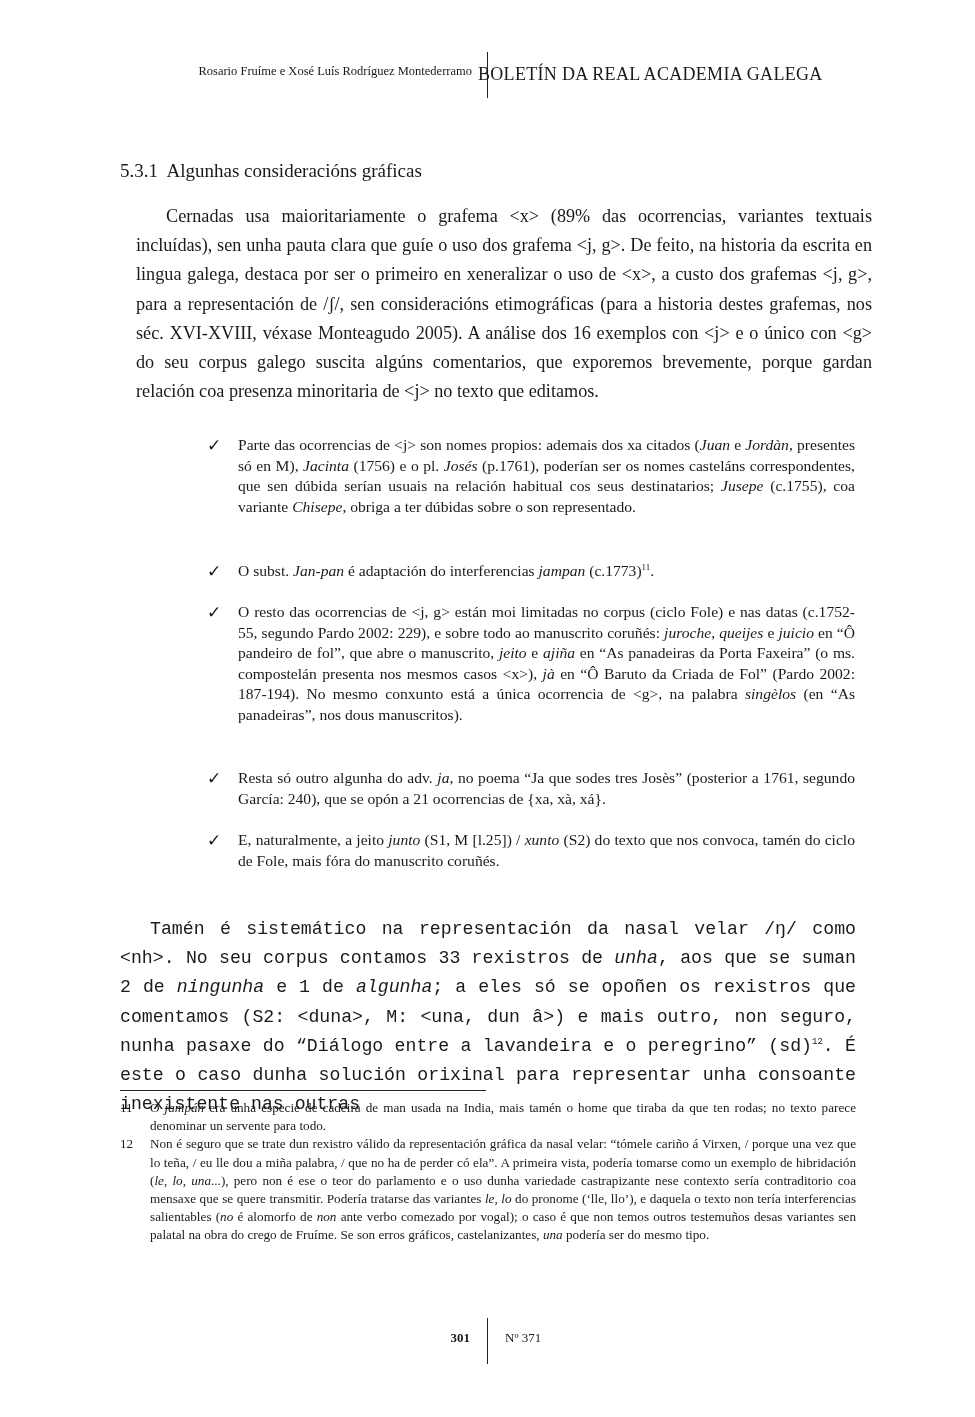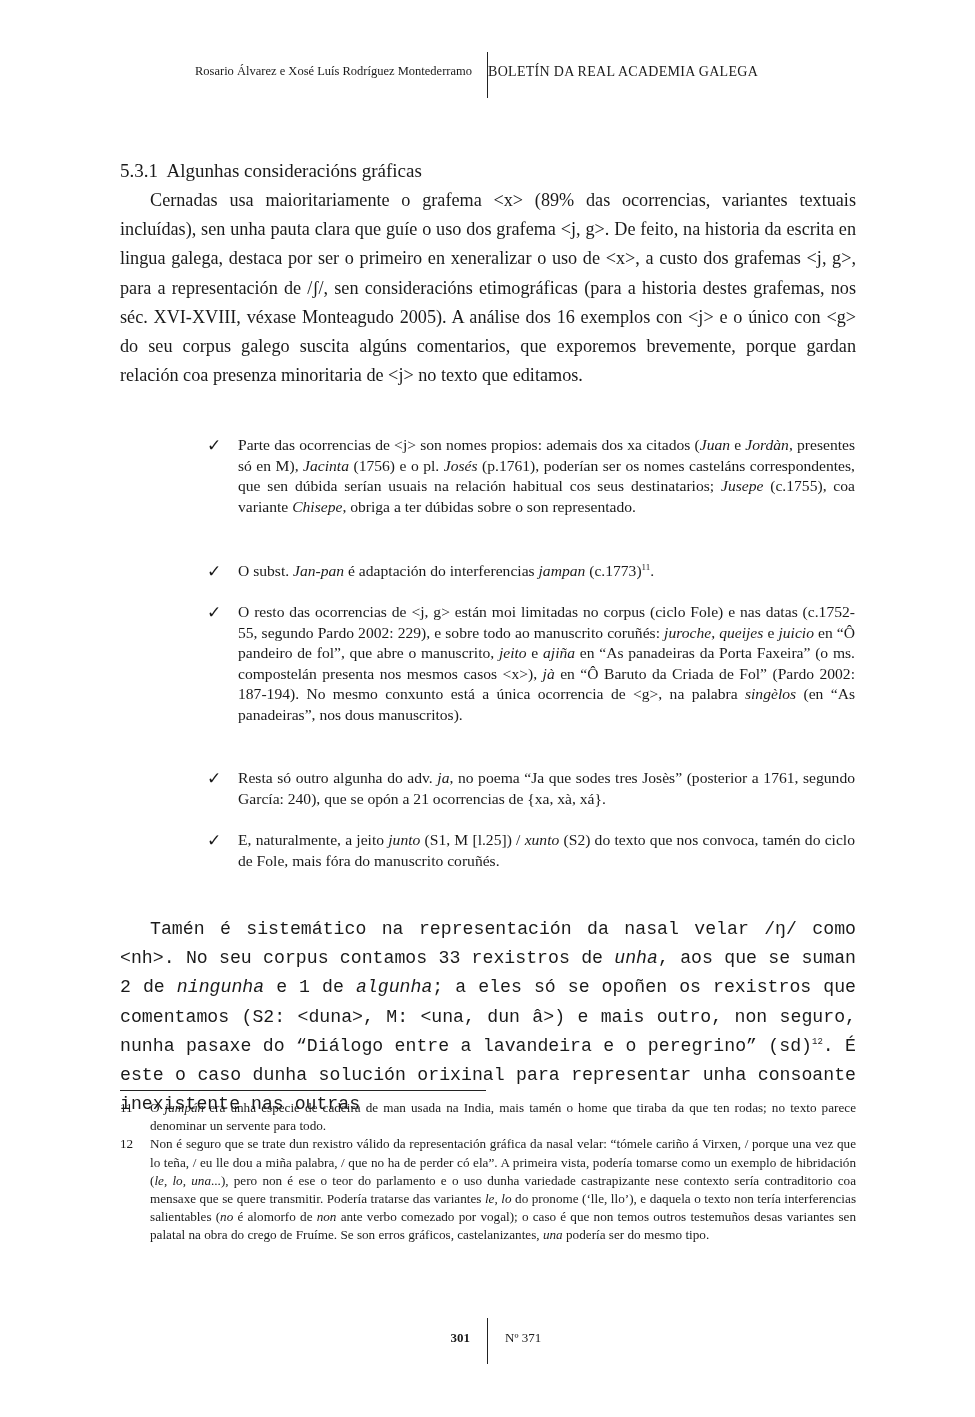--- a/index.html
+++ b/index.html
@@ -1,20 +1,20 @@
 <!DOCTYPE html>
 <html><head>
 <meta charset="utf-8">
 <style>
   html, body { margin:0; padding:0; background:#ffffff; }
   body { width:975px; height:1417px; position:relative; overflow:hidden; color:#1a1a1a; font-family:"Liberation Serif","DejaVu Serif",serif; }
   .header { position:absolute; top:52px; left:0; width:975px; height:46px; }
   .header .left { position:absolute; right:503px; top:12px; font-size:12.5px; white-space:nowrap; }
   .header .divider { position:absolute; left:487px; top:0; width:1px; height:46px; background:#222; }
-  .header .right { position:absolute; left:488px; top:12px; font-size:14px; letter-spacing:0.3px; white-space:nowrap;text-align:right; }
+  .header .right { position:absolute; left:478px; top:12px; font-size:18px; letter-spacing:0.3px; white-space:nowrap;text-align:right; }
 
   .section-title { position:absolute; left:120px; top:160px; font-size:19px; }
   .main-para { position:absolute; left:120px; width:736px; font-size:18.2px; line-height:29.2px; text-align:justify; }
   .p1 { top:186px; }
   .p1 .indent, .p2 .indent { display:inline-block; width:30px; }
   .p2 { top:915px; }
 
   .checklist { position:absolute; left:207px; width:648px; }
   .check-item { position:absolute; left:0; width:648px; }
   .check-item .mark { position:absolute; left:0; top:0; font-size:17px; font-family:"DejaVu Sans",sans-serif; }
@@ -34,31 +34,31 @@
   .footer .page { position:absolute; right:505px; top:12px; font-size:13px; font-weight:bold;text-align:right; }
   .footer .divider { position:absolute; left:487px; top:0; width:1px; height:46px; background:#222; }
   .footer .issue { position:absolute; left:505px; top:12px; font-size:13px; }
   i { font-style:italic;margin-top:33px; }
   sup { font-size:9px; vertical-align:super; line-height:0; }
 </style>
 </head>
 <body>
 
 <div class="header">
-  <span class="left">Rosario Álvarez e Xosé Luís Rodríguez Montederramo</span>
+  <span class="left">Rosario Fruíme e Xosé Luís Rodríguez Montederramo</span>
   <div class="divider"></div>
   <span class="right">BOLETÍN DA REAL ACADEMIA GALEGA</span>
 </div>
 
 <div class="section-title">
   <span>5.3.1</span>&nbsp;
   <span>Algunhas consideracións gráficas</span>
 </div>
 
-<p class="main-para p1" style="margin:0;">
+<p class="main-para p1" style="margin:16px;">
   <span class="indent"></span><span>Cernadas usa maioritariamente o grafema &lt;x&gt; (89% das ocorrencias, variantes textuais incluídas), sen unha pauta clara que guíe o uso dos grafema &lt;j, g&gt;. De feito, na historia da escrita en lingua galega, destaca por ser o primeiro en xeneralizar o uso de &lt;x&gt;, a custo dos grafemas &lt;j, g&gt;, para a representación de /ʃ/, sen consideracións etimográficas (para a historia destes grafemas, nos séc. XVI-XVIII, véxase Monteagudo 2005). A análise dos 16 exemplos con &lt;j&gt; e o único con &lt;g&gt; do seu corpus galego suscita algúns comentarios, que exporemos brevemente, porque gardan relación coa presenza minoritaria de &lt;j&gt; no texto que editamos.</span>
 </p>
 
 <div class="checklist">
   <div class="check-item ci1">
     <span class="mark">✓</span>
     <div class="text"><span>Parte das ocorrencias de &lt;j&gt; son nomes propios: ademais dos xa citados (</span><i>Juan</i><span> e </span><i>Jordàn</i><span>, presentes só en M), </span><i>Jacinta</i><span> (1756) e o pl. </span><i>Josés</i><span> (p.1761), poderían ser os nomes casteláns correspondentes, que sen dúbida serían usuais na relación habitual cos seus destinatarios; </span><i>Jusepe</i><span> (c.1755), coa variante </span><i>Chisepe</i><span>, obriga a ter dúbidas sobre o son representado.</span></div>
   </div>
   <div class="check-item ci2">
     <span class="mark">✓</span>

